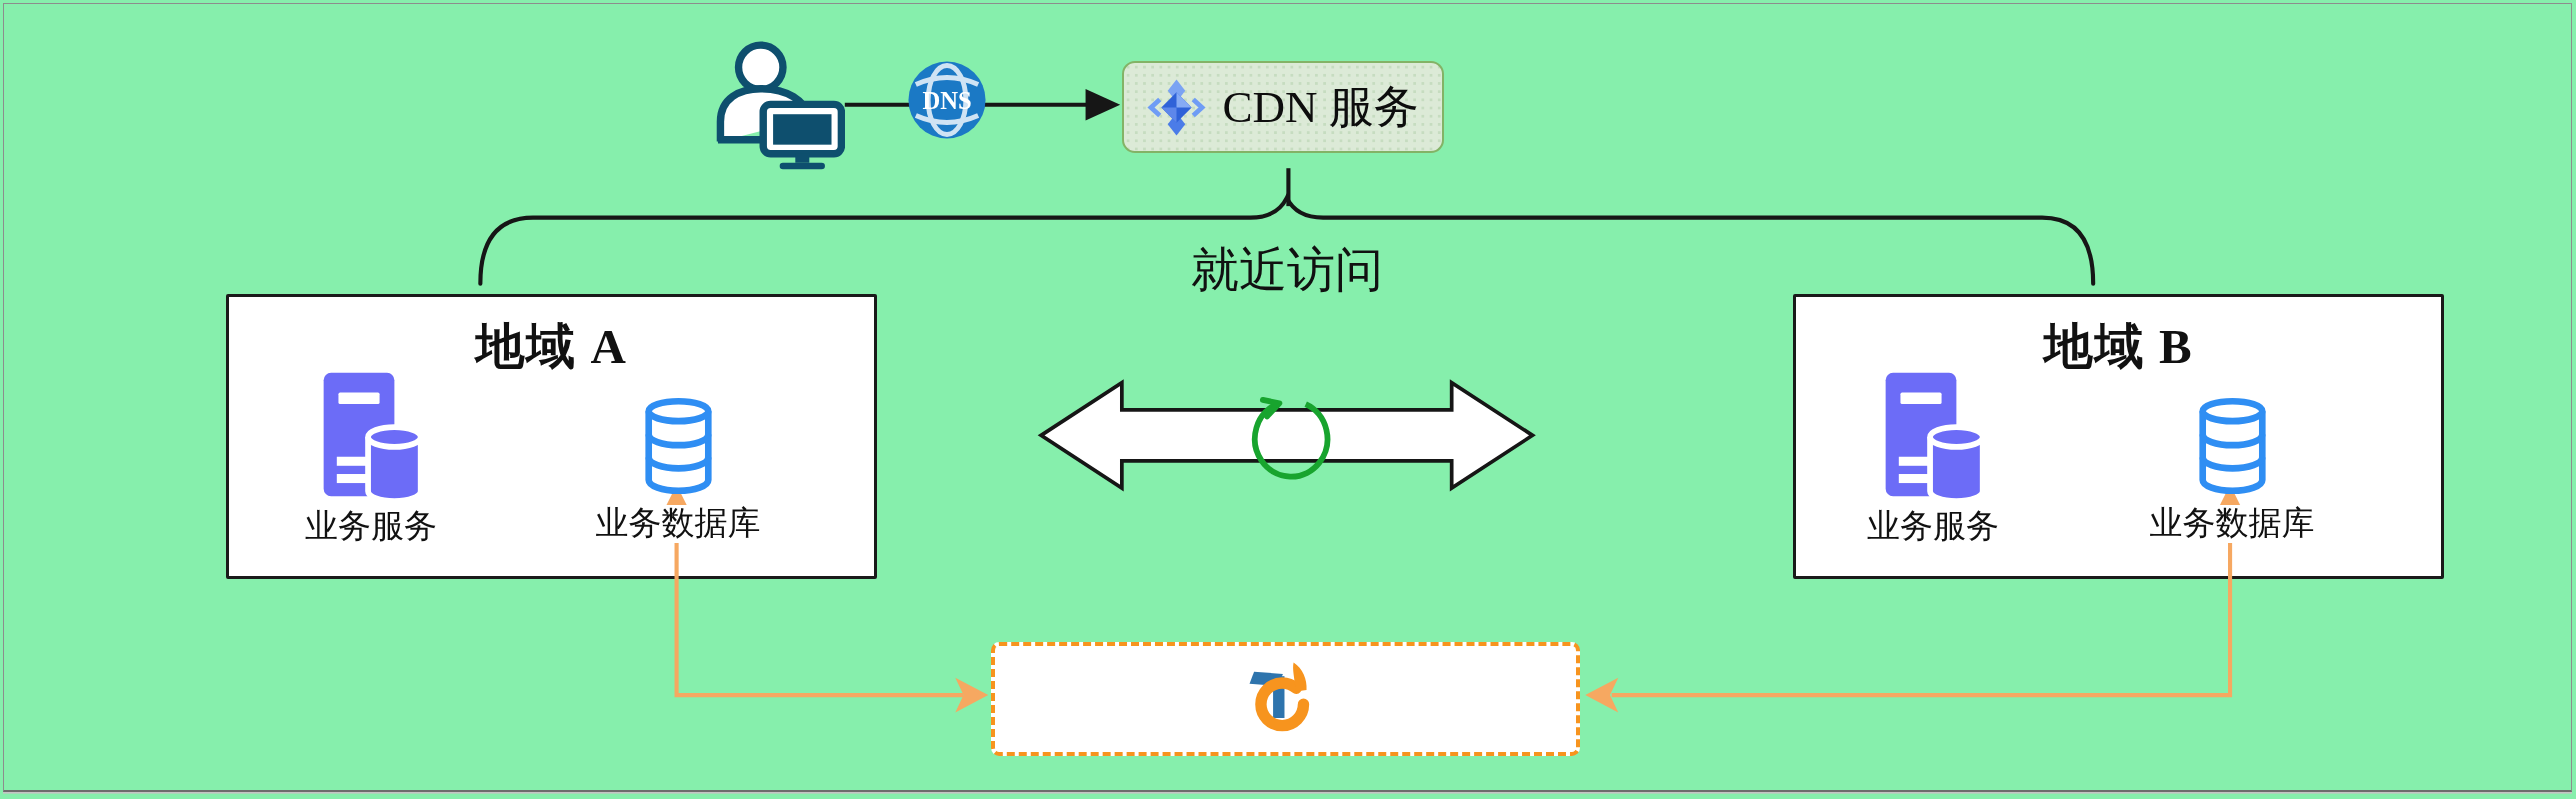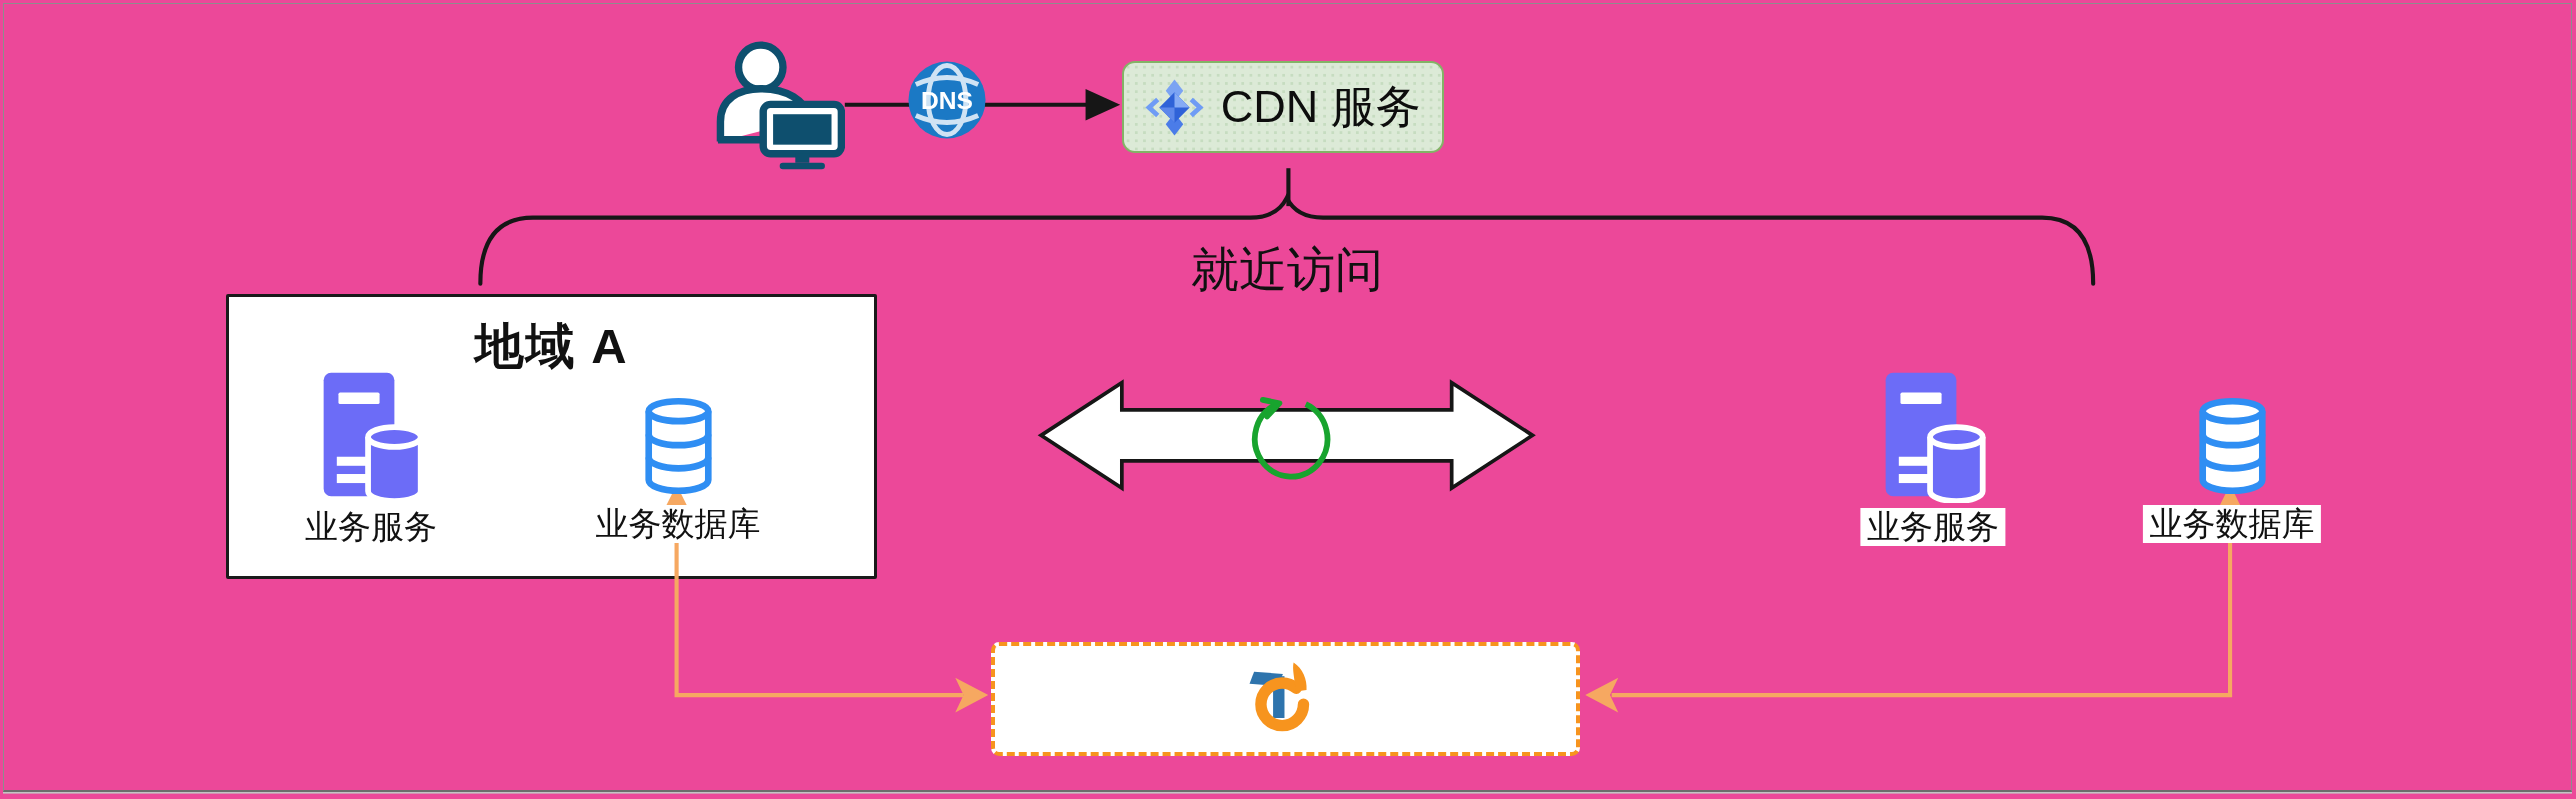--- a/index.html
+++ b/index.html
@@ -1,17 +1,17 @@
 <!DOCTYPE html>
 <html style="font-size:13px"><head>
 <meta charset="utf-8">
 <style>
   html,body{margin:0;padding:0;background:#fff;}
-  .canvas{position:relative;width:2576px;height:799px;background:#ec4899;overflow:hidden;
-          font-family:Liberation Sans, sans-serif;color:#111;}
+  .canvas{position:relative;width:2576px;height:799px;background:#86efac;overflow:hidden;
+          font-family:Liberation Serif, serif;color:#111;}
   .frame{position:absolute;left:2.5px;top:2.5px;width:2569px;height:789px;box-sizing:border-box;
          border:1.6px solid #8d8d8d;border-bottom:2.5px solid #6c6c6c;box-shadow:0 1.6px 0 #c4c4c4;}
   .abs{position:absolute;}
   .connectors{position:absolute;left:0;top:0;width:2576px;height:799px;z-index:2;}
   .icons{z-index:3;}
   .region-box{position:absolute;width:651px;height:285px;box-sizing:border-box;z-index:1;
               border:3.3px solid #1a1a1a;border-radius:2px;background:#fff;}
   .region-title{margin-top:16.5px;text-align:center;font-size:49px;font-weight:600;letter-spacing:1.6px;}
   .cdn-box{position:absolute;left:1122px;top:61px;width:322px;height:92px;box-sizing:border-box;z-index:3;
            background-color:#dcead7;border:2.5px solid #83b366;border-radius:13px;
@@ -111,20 +111,23 @@
   </svg>
   <svg class="abs icons" style="left:642px;top:398px" width="73" height="96" viewBox="0 0 88 116">
     <path d="M 8 16 V 99 A 36 13 0 0 0 80 99 V 16" fill="#fff" stroke="#2f8ef3" stroke-width="8"></path>
     <ellipse cx="44" cy="16" rx="36" ry="12" fill="#fff" stroke="#2f8ef3" stroke-width="8"></ellipse>
     <path d="M 8 44 A 36 13 0 0 0 80 44" fill="none" stroke="#2f8ef3" stroke-width="8"></path>
     <path d="M 8 72 A 36 13 0 0 0 80 72" fill="none" stroke="#2f8ef3" stroke-width="8"></path>
   </svg>
   <div class="nlabel" style="left:371px;top:508px">业务服务</div>
   <div class="nlabel" style="left:678px;top:505px">业务数据库</div>
 
+  <div class="region-box" style="left:1793px;top:294px">
+    <div class="region-title">地域 B</div>
+  </div>
   <svg class="abs icons" style="left:1884px;top:371px" width="102" height="132" viewBox="0 0 124 160">
     <rect x="2" y="2" width="86" height="150" rx="9" fill="#6c6cf7"></rect>
     <rect x="20" y="26" width="50" height="14" rx="2" fill="#fff"></rect>
     <rect x="18" y="104" width="44" height="11" fill="#fff"></rect>
     <rect x="18" y="125" width="44" height="11" fill="#fff"></rect>
     <path d="M 56 80 V 146 A 32 12 0 0 0 120 146 V 80" fill="#6c6cf7" stroke="#fff" stroke-width="7"></path>
     <ellipse cx="88" cy="80" rx="32" ry="12" fill="#6c6cf7" stroke="#fff" stroke-width="7"></ellipse>
   </svg>
   <svg class="abs icons" style="left:2196px;top:398px" width="73" height="96" viewBox="0 0 88 116">
     <path d="M 8 16 V 99 A 36 13 0 0 0 80 99 V 16" fill="#fff" stroke="#2f8ef3" stroke-width="8"></path>

